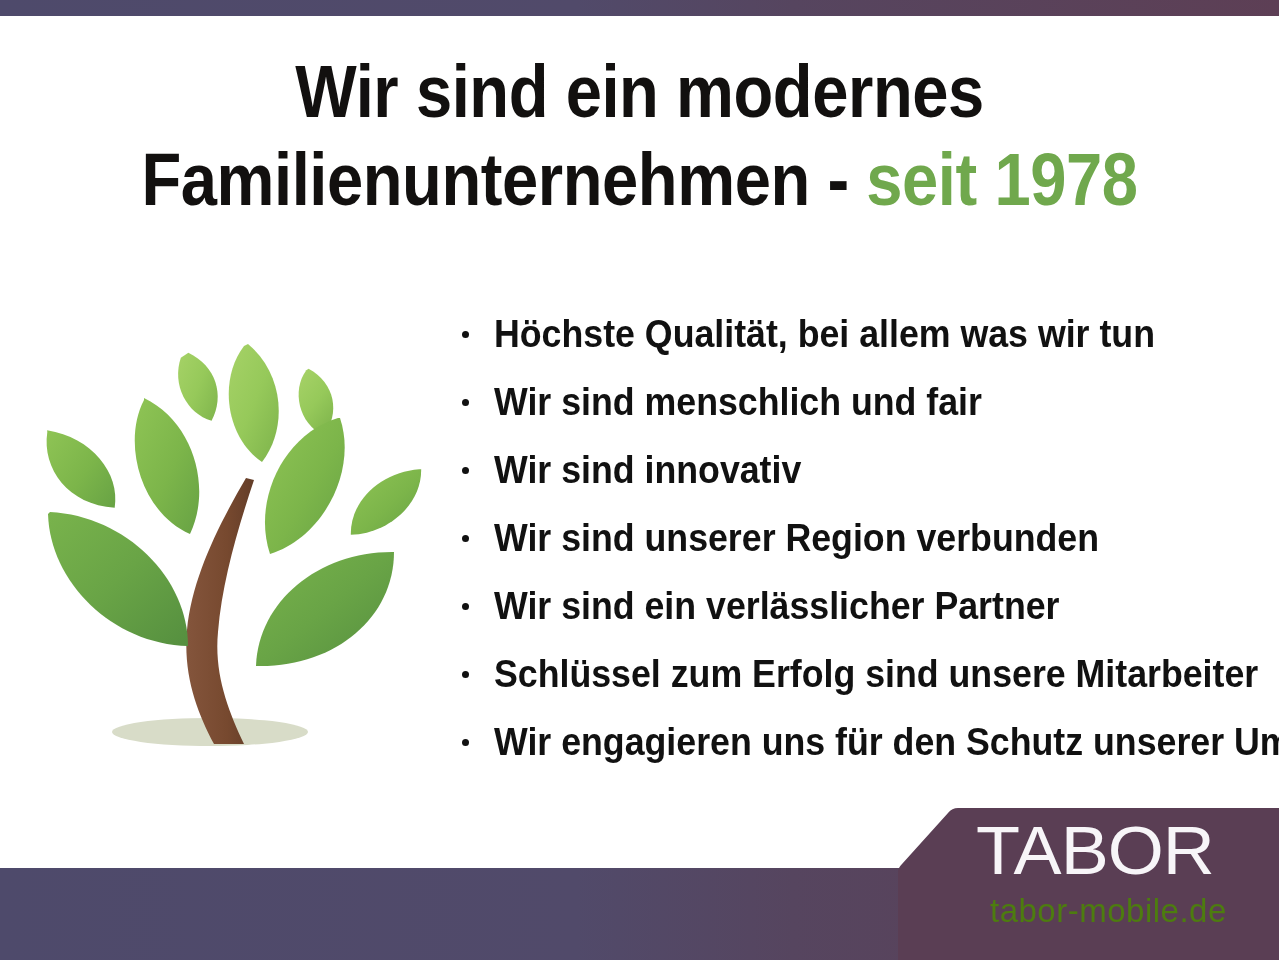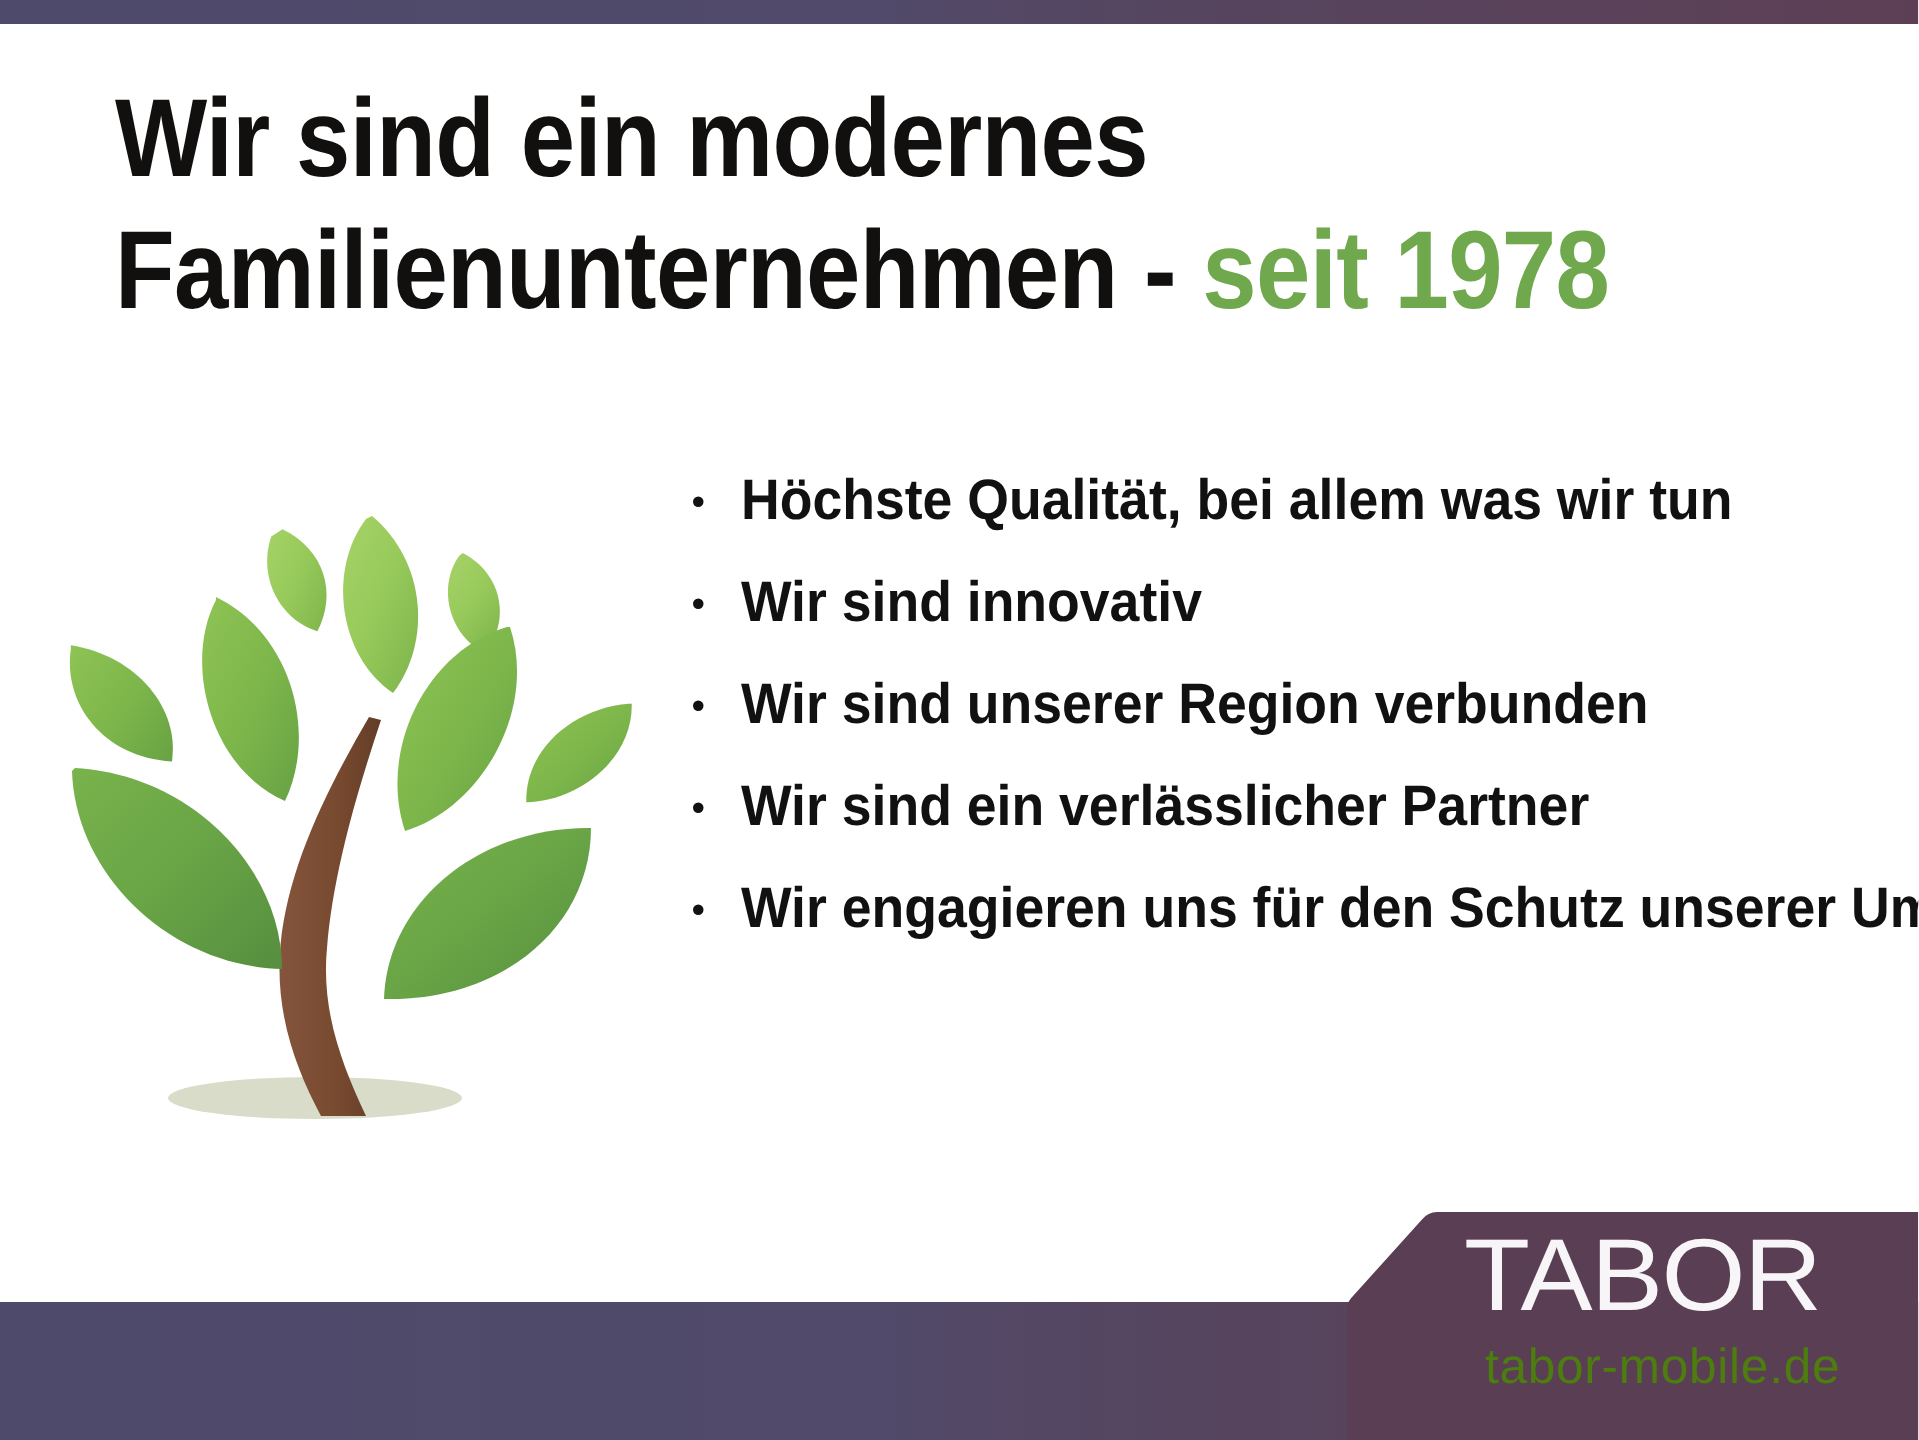--- a/index.html
+++ b/index.html
@@ -33,20 +33,21 @@
     top: 868px;
     height: 92px;
   }
 
   
   #headline {
     position: absolute;
     top: 48px;
     left: 0;
     width: 1279px;
+    text-align: center;
     font-family: "Liberation Sans Narrow", "Liberation Sans", sans-serif;
     font-weight: 700;
     font-size: 74px;
     line-height: 88px;
     letter-spacing: -0.5px;
     color: #12100f;
     -webkit-font-smoothing: antialiased;
   }
   #headline .line {
     display: block;
@@ -215,29 +216,37 @@
     </svg>
   </div>
 
   <ul id="bullet-list">
     <li>
       <span class="bullet-dot"></span>
       <span class="bullet-text">Höchste Qualität, bei allem was wir tun</span>
     </li>
     <li>
       <span class="bullet-dot"></span>
+      <span class="bullet-text">Wir sind menschlich und fair</span>
+    </li>
+    <li>
+      <span class="bullet-dot"></span>
       <span class="bullet-text">Wir sind innovativ</span>
     </li>
     <li>
       <span class="bullet-dot"></span>
       <span class="bullet-text">Wir sind unserer Region verbunden</span>
     </li>
     <li>
       <span class="bullet-dot"></span>
       <span class="bullet-text">Wir sind ein verlässlicher Partner</span>
+    </li>
+    <li>
+      <span class="bullet-dot"></span>
+      <span class="bullet-text">Schlüssel zum Erfolg sind unsere Mitarbeiter</span>
     </li>
     <li>
       <span class="bullet-dot"></span>
       <span class="bullet-text">Wir engagieren uns für den Schutz unserer Umwelt</span>
     </li>
   </ul>
 
   <div id="bottom-bar" class="bar"></div>
 
   <div id="logo-panel">

